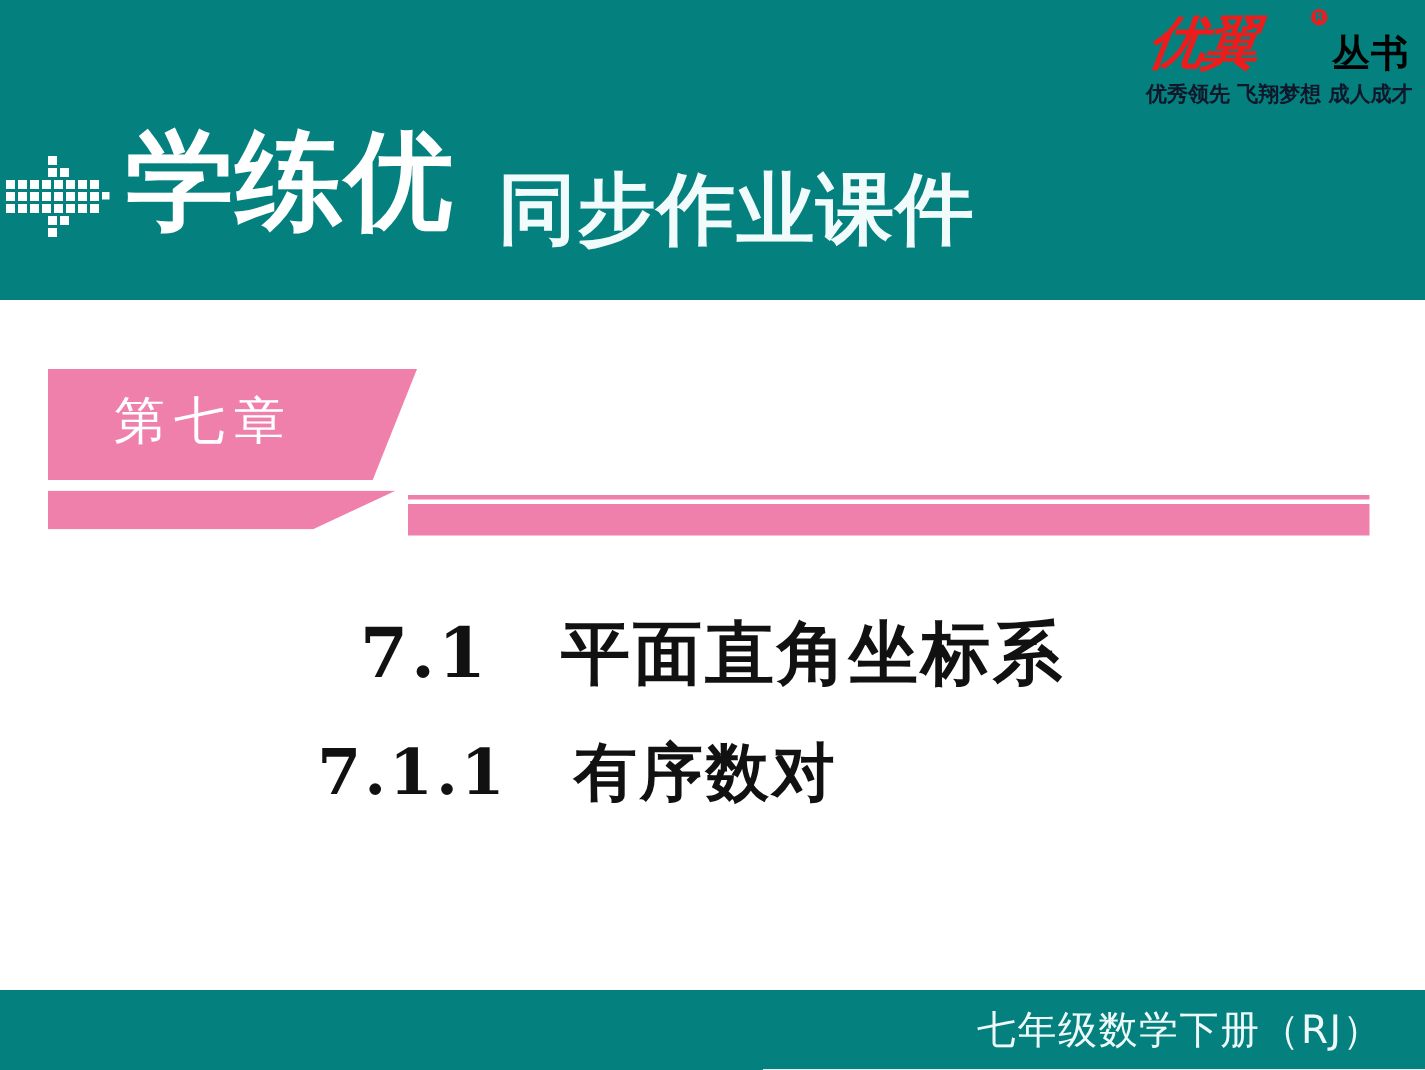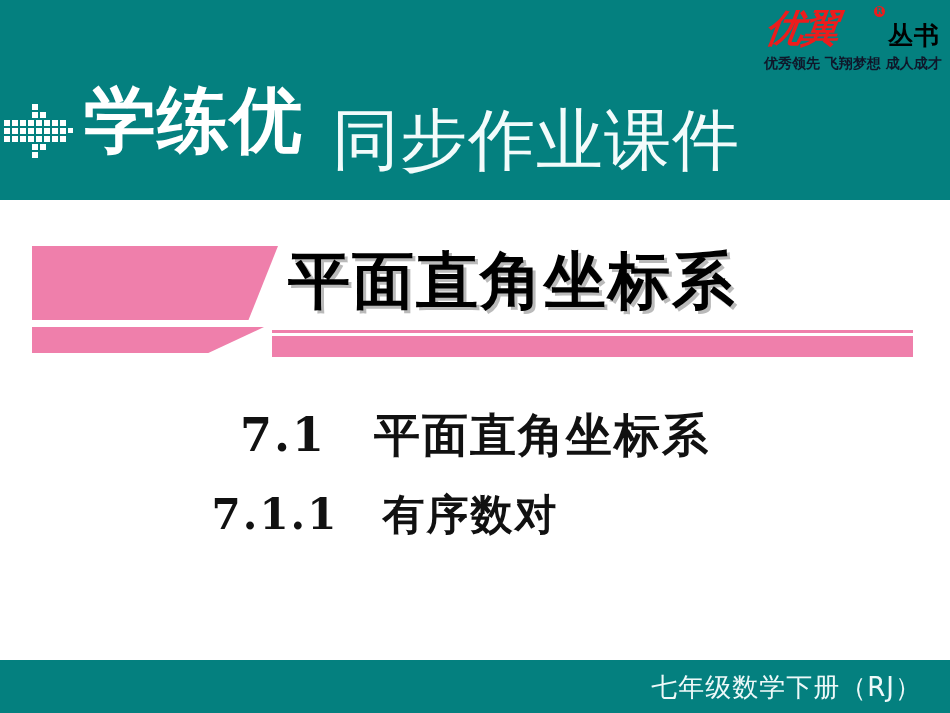--- a/index.html
+++ b/index.html
@@ -49,23 +49,23 @@
     font-weight: bold;
     color: #ffffff;
     letter-spacing: 1px;
     white-space: nowrap;
     font-family: Liberation Serif, serif;
   }
   .brand-sub {
     position: absolute;
     left: 332px;
     top: 112px;
-    font-size: 67px;
+    font-size: 52px;
     line-height: 56px;
-    font-weight: 400;
+    font-weight: 700;
     color: #f2fbfb;
     letter-spacing: 1px;
     white-space: nowrap;
   }
 
   
   .logo-block {
     position: absolute;
     right: 8px;
     top: 6px;
@@ -283,23 +283,23 @@
 
     <div class="logo-block">
       <div class="logo-mark">优翼</div>
       <div class="logo-reg">R</div>
       <div class="logo-series">丛书</div>
       <div class="logo-tagline">优秀领先 飞翔梦想 成人成才</div>
     </div>
   </div>
 
   <div class="chapter-banner"></div>
+  <div class="chapter-label">第七章</div>
   <div class="chapter-underbar"></div>
 
-  <div class="chapter-title">平面直角坐标系</div>
   <div class="title-hairline"></div>
   <div class="title-bar"></div>
 
   <div class="section-title">7.1　平面直角坐标系</div>
   <div class="subsection-title">7.1.1　有序数对</div>
 
   <div class="footer-band">
     <div class="footer-text">七年级数学下册（RJ）</div>
   </div>
 

